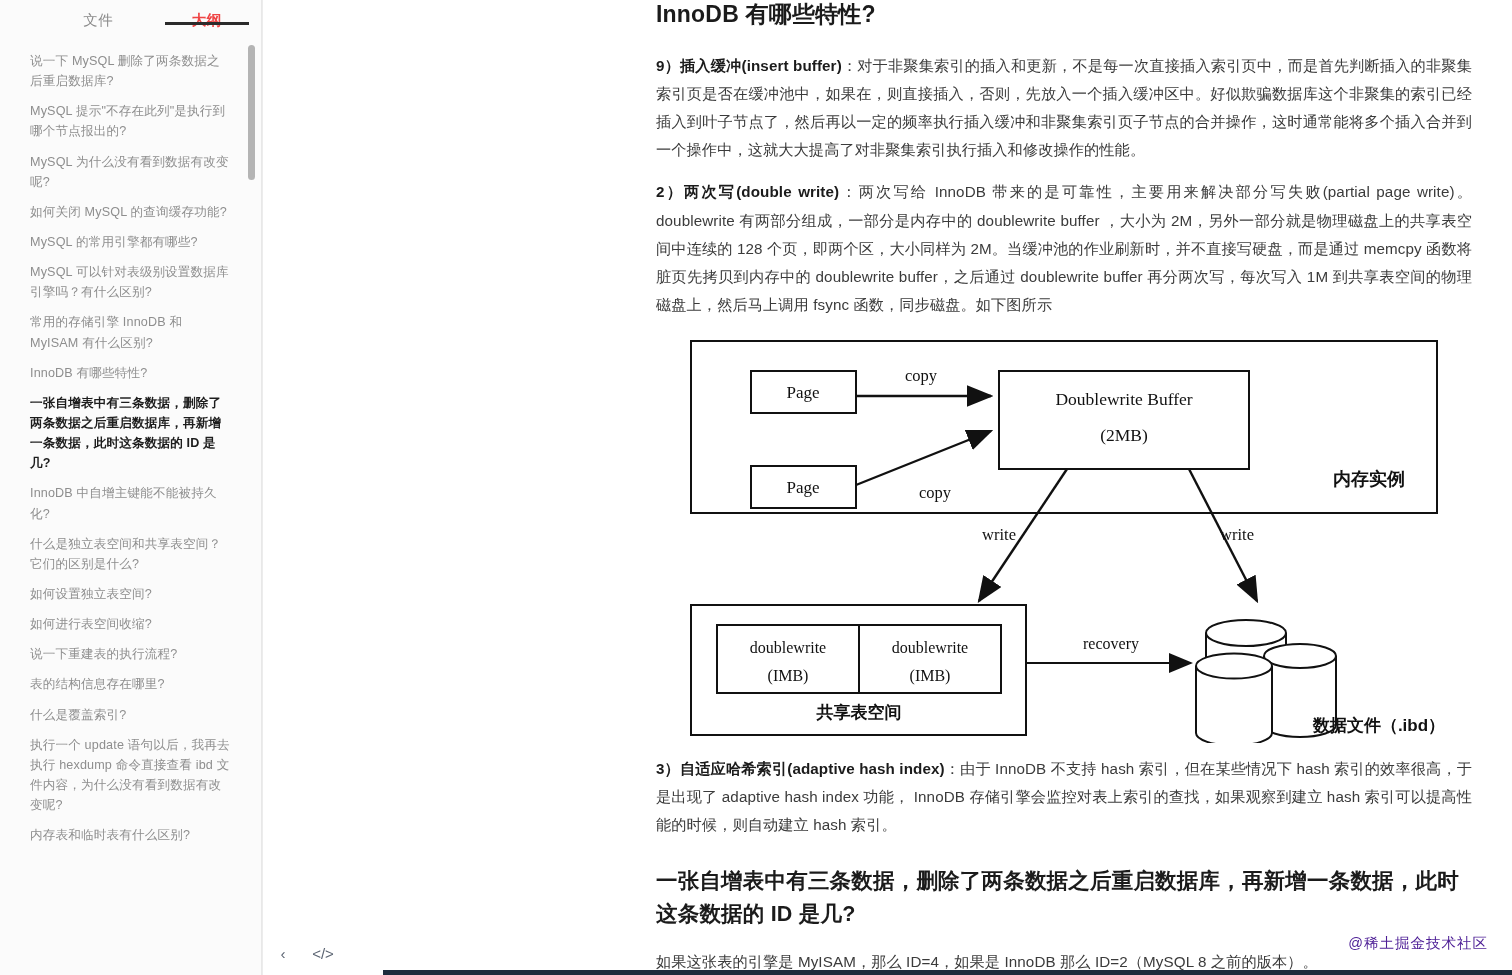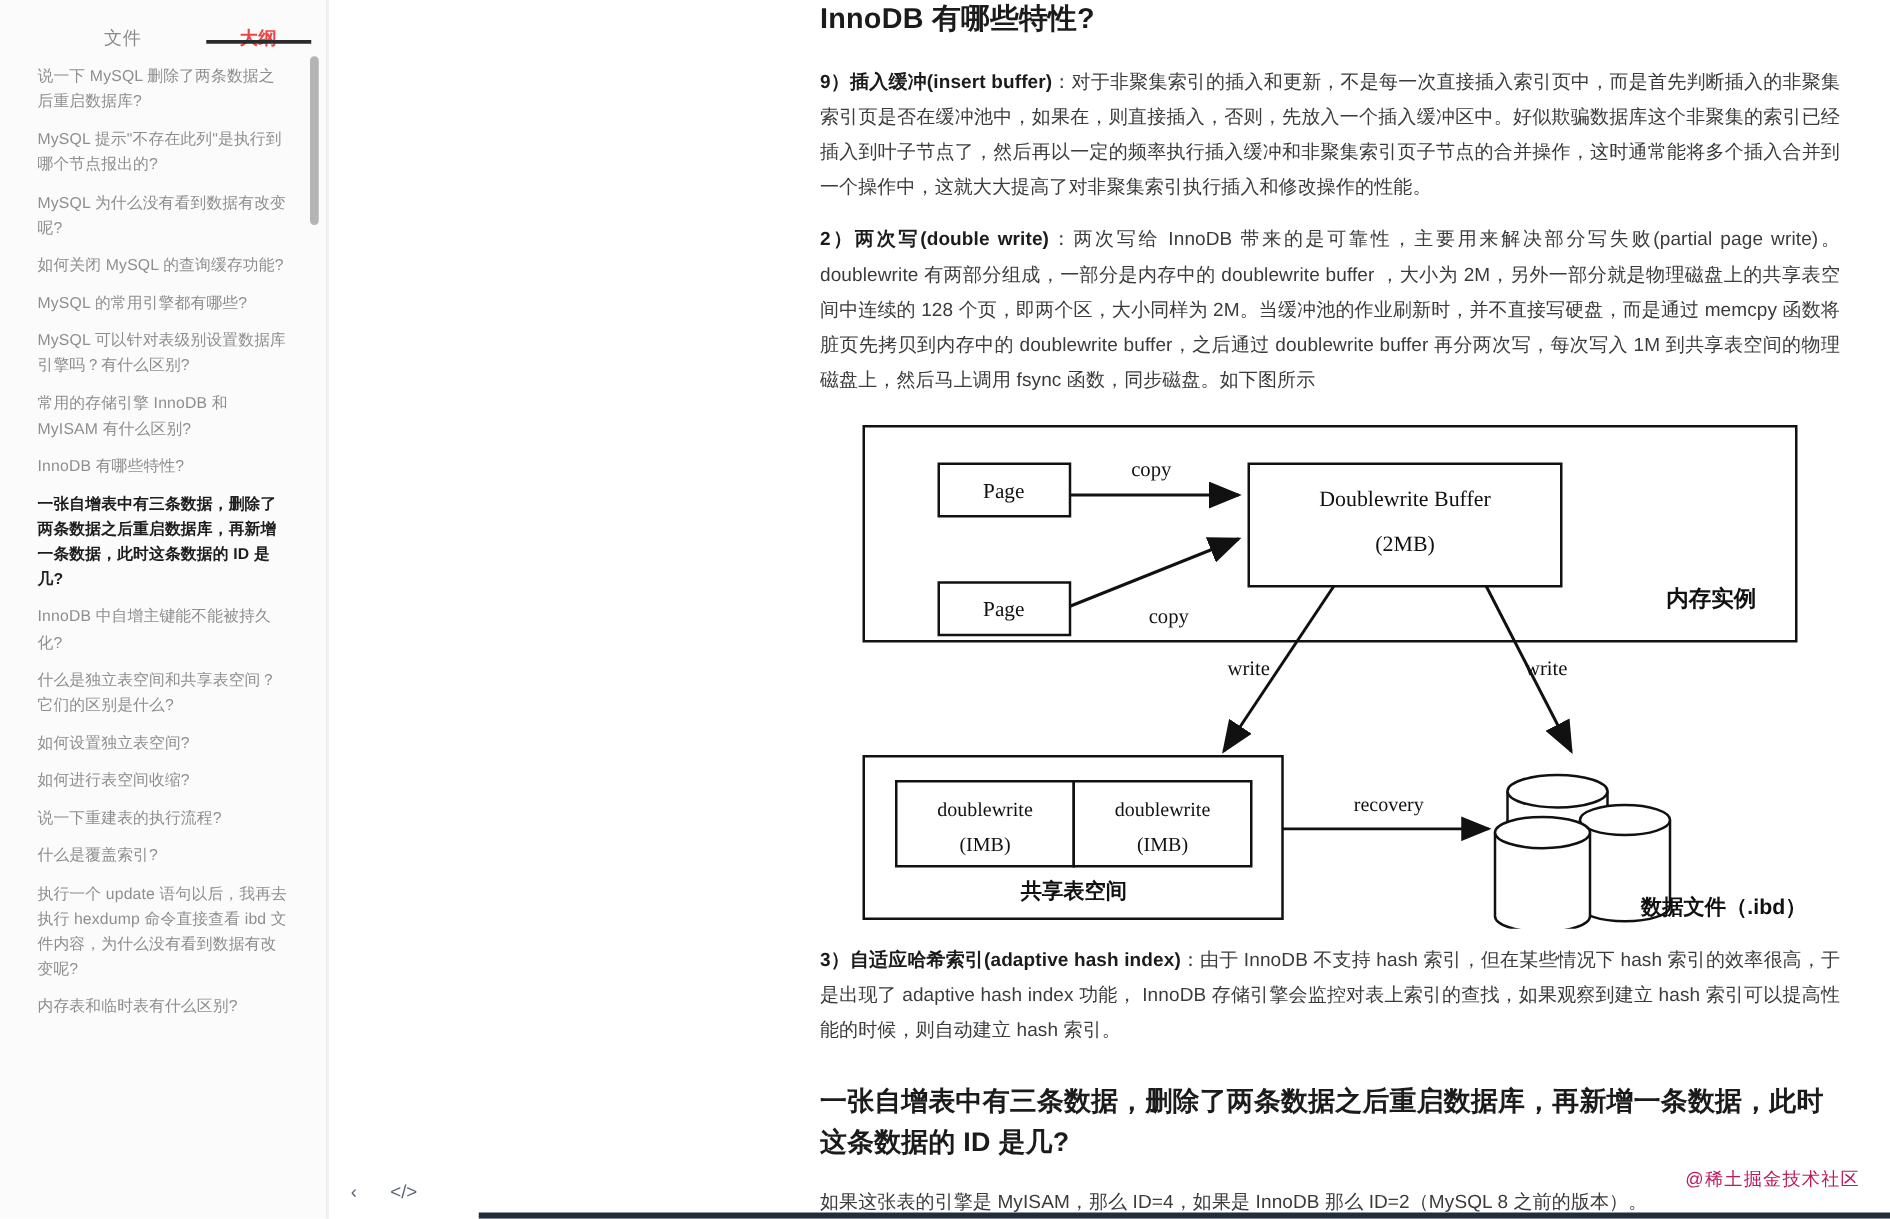--- a/index.html
+++ b/index.html
@@ -22,21 +22,21 @@
     width: 262px;
     height: 975px;
     background: #fbfbfb;
     border-right: 1px solid #e8e8e8;
     flex: 0 0 262px;
     overflow: hidden;
   }
   .tabbar {
     height: 40px;
     display: flex;
-    align-items: flex-end;
+    align-items: center;
     background: #fbfbfb;
     position: relative;
     margin-left: 44px;
   }
   .tab {
     flex: 1 1 50%;
     display: flex;
     align-items: center;
     justify-content: center;
     font-size: 14.5px;
@@ -171,21 +171,21 @@
     justify-content: center;
   }
   .figure svg { display: block; }
 
   
   .watermark {
     position: absolute;
     right: 24px;
     bottom: 22px;
     font-size: 14.5px;
-    color: #be185d;
+    color: #4c1d95;
     letter-spacing: 1px;
     user-select: none;
     pointer-events: none;
   }
 
   
   #bottombar {
     position: absolute;
     left: 383px; right: 0; bottom: 0;
     height: 5px;
@@ -217,20 +217,21 @@
           <div class="ol-item level1">MySQL 的常用引擎都有哪些?</div>
           <div class="ol-item level1">MySQL 可以针对表级别设置数据库引擎吗？有什么区别?</div>
           <div class="ol-item level1">常用的存储引擎 InnoDB 和 MyISAM 有什么区别?</div>
           <div class="ol-item level1">InnoDB 有哪些特性?</div>
           <div class="ol-item level1 current">一张自增表中有三条数据，删除了两条数据之后重启数据库，再新增一条数据，此时这条数据的 ID 是几?</div>
           <div class="ol-item level1">InnoDB 中自增主键能不能被持久化?</div>
           <div class="ol-item level1">什么是独立表空间和共享表空间？它们的区别是什么?</div>
           <div class="ol-item level1">如何设置独立表空间?</div>
           <div class="ol-item level1">如何进行表空间收缩?</div>
           <div class="ol-item level1">说一下重建表的执行流程?</div>
+          <div class="ol-item level1">表的结构信息存在哪里?</div>
           <div class="ol-item level1">什么是覆盖索引?</div>
           <div class="ol-item level1">执行一个 update 语句以后，我再去执行 hexdump 命令直接查看 ibd 文件内容，为什么没有看到数据有改变呢?</div>
           <div class="ol-item level1">内存表和临时表有什么区别?</div>
         </div>
     </div>
 
     <div class="sb-track"></div>
     <div class="sb-scrollbar"></div>
   </aside>
 

